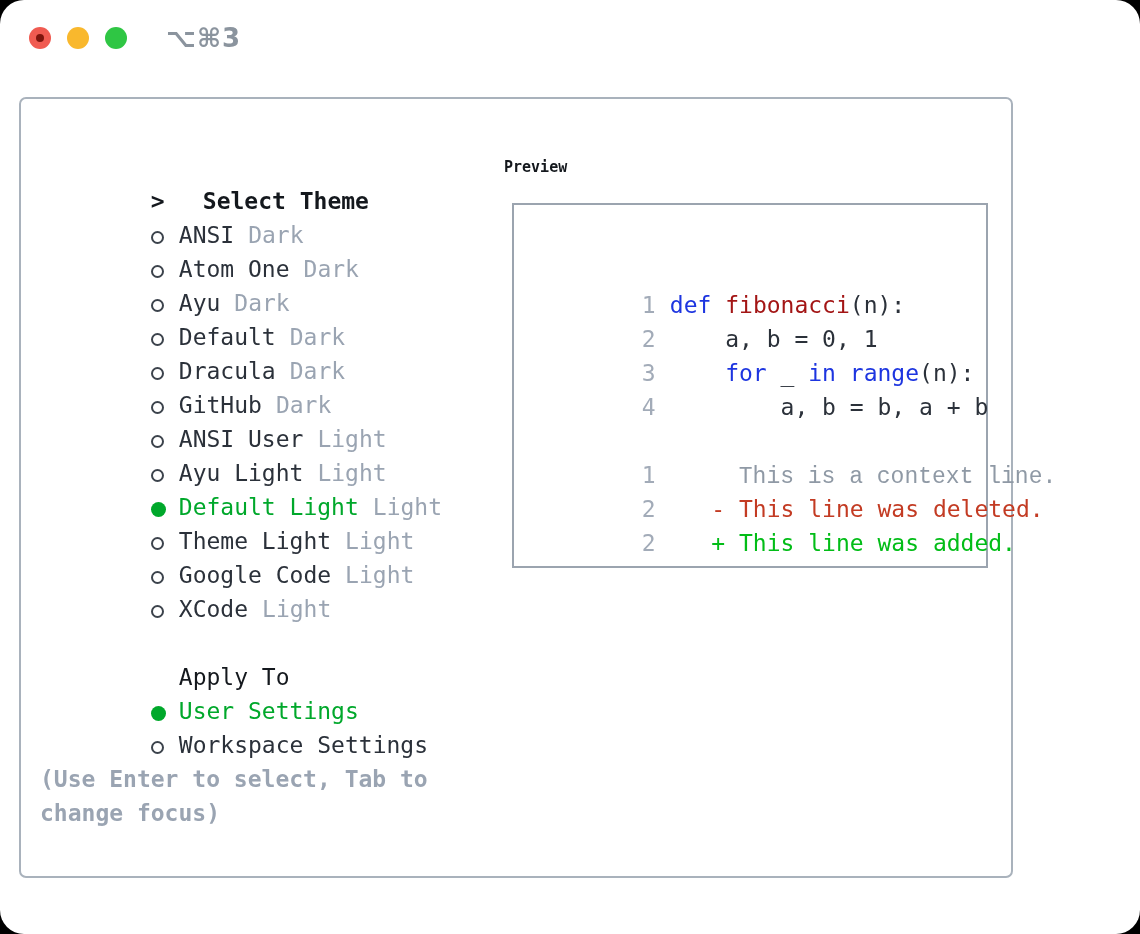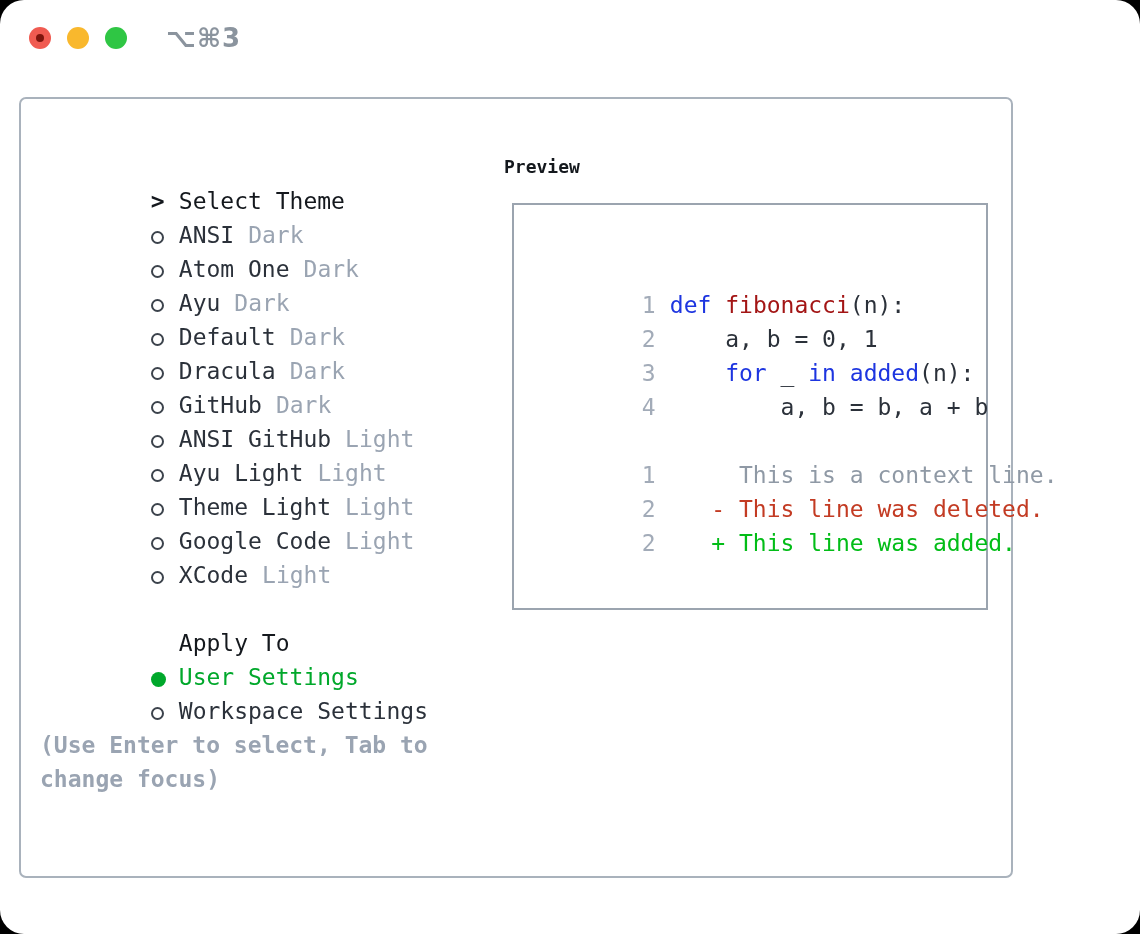--- a/index.html
+++ b/index.html
@@ -46,46 +46,46 @@
     border:2px solid var(--border-main);border-radius:7px;background:#fff;
   }
   .left-col{
     position:absolute;left:19px;top:51px;
     font-size:23px;color:var(--text-dark);
   }
   .row{height:34px;line-height:34px;white-space:pre;}
   .spacer{height:34px;}
   .prefix{display:inline-block;width:28px;font-weight:700;color:var(--text-black);}
   .indent{display:inline-block;width:28px;}
-  .hdr{font-weight:400;color:var(--text-black);}
+  .hdr{font-weight:700;color:var(--text-black);margin-left:24px;}
   .bullet{display:inline-block;width:28px;vertical-align:baseline;}
   .circ{
     display:inline-block;width:13px;height:13px;border-radius:50%;
     border:2px solid #3c434c;vertical-align:-1px;
   }
   .row.selected .circ{border:none;width:15px;height:15px;background:var(--accent-green);vertical-align:-2px;}
   .row.selected .label{color:var(--accent-green);}
   .variant{color:var(--dim);margin-left:14px;text-align:right;}
   .apply-hdr{color:var(--text-black);}
   .footer{color:var(--dim);font-weight:bold;}
   
   .preview-title{
     position:absolute;left:483px;top:51px;height:34px;line-height:34px;
-    font-size:18px;font-weight:700;color:var(--text-black);
+    font-size:15px;font-weight:700;color:var(--text-black);
   }
   .preview-box{
-    position:absolute;left:491px;top:104px;width:476px;height:407px;
+    position:absolute;left:491px;top:104px;width:476px;height:365px;
     border:2px solid var(--border-preview);background:#fff;
     padding:15px 0 0 17px;font-size:23px;
   }
   .code-line{height:34px;line-height:34px;white-space:pre;color:var(--text-dark);}
   .ln{display:inline-block;width:28px;color:var(--ln-gray);}
   .kw{color:var(--kw-blue);}
   .fn{color:var(--fn-red);}
-  .ctx{color:var(--ctx-gray);}
+  .ctx{color:var(--ctx-gray);font-family:Liberation Mono, monospace;}
   .del{color:var(--del-red);}
   .add{color:var(--add-green);}
 </style>
 </head>
 <body>
 
 <div class="window">
 
   <div class="titlebar">
     <span class="dot dot-red"></span>
@@ -114,24 +114,27 @@
       <div class="row">
         <span class="bullet"><span class="circ"></span></span><span class="label">Default</span><span class="variant">Dark</span>
       </div>
       <div class="row">
         <span class="bullet"><span class="circ"></span></span><span class="label">Dracula</span><span class="variant">Dark</span>
       </div>
       <div class="row">
         <span class="bullet"><span class="circ"></span></span><span class="label">GitHub</span><span class="variant">Dark</span>
       </div>
       <div class="row">
-        <span class="bullet"><span class="circ"></span></span><span class="label">ANSI GitHub</span><span class="variant">Light</span>
+        <span class="bullet"><span class="circ"></span></span><span class="label">ANSI User</span><span class="variant">Light</span>
       </div>
       <div class="row">
         <span class="bullet"><span class="circ"></span></span><span class="label">Ayu Light</span><span class="variant">Light</span>
+      </div>
+      <div class="row selected">
+        <span class="bullet"><span class="circ"></span></span><span class="label">Default Light</span><span class="variant">Light</span>
       </div>
       <div class="row">
         <span class="bullet"><span class="circ"></span></span><span class="label">Theme Light</span><span class="variant">Light</span>
       </div>
       <div class="row">
         <span class="bullet"><span class="circ"></span></span><span class="label">Google Code</span><span class="variant">Light</span>
       </div>
       <div class="row">
         <span class="bullet"><span class="circ"></span></span><span class="label">XCode</span><span class="variant">Light</span>
       </div>
@@ -158,21 +161,21 @@
 
     <div class="preview-box">
       <div class="code-line"></div>
       <div class="code-line">
         <span class="ln">1</span><span class="kw">def</span><span> </span><span class="fn">fibonacci</span><span>(n):</span>
       </div>
       <div class="code-line">
         <span class="ln">2</span><span>    a, b = 0, 1</span>
       </div>
       <div class="code-line">
-        <span class="ln">3</span><span>    </span><span class="kw">for</span><span> _ </span><span class="kw">in</span><span> </span><span class="kw">added</span><span>(n):</span>
+        <span class="ln">3</span><span>    </span><span class="kw">for</span><span> _ </span><span class="kw">in</span><span> </span><span class="kw">range</span><span>(n):</span>
       </div>
       <div class="code-line">
         <span class="ln">4</span><span>        a, b = b, a + b</span>
       </div>
       <div class="code-line"></div>
       <div class="code-line">
         <span class="ln">1</span><span class="ctx">     This is a context line.</span>
       </div>
       <div class="code-line">
         <span class="ln">2</span><span class="del">   - This line was deleted.</span>

